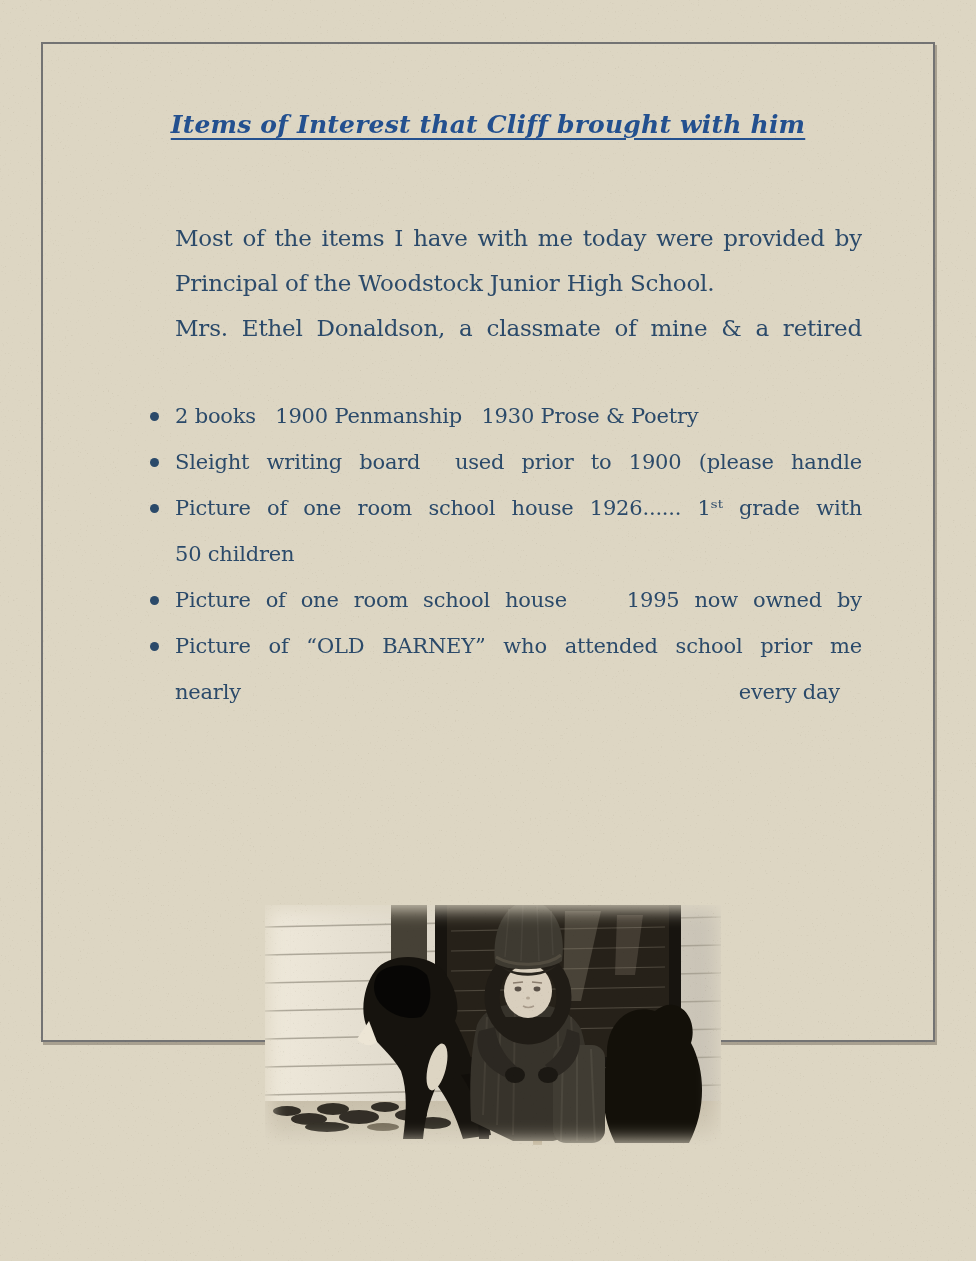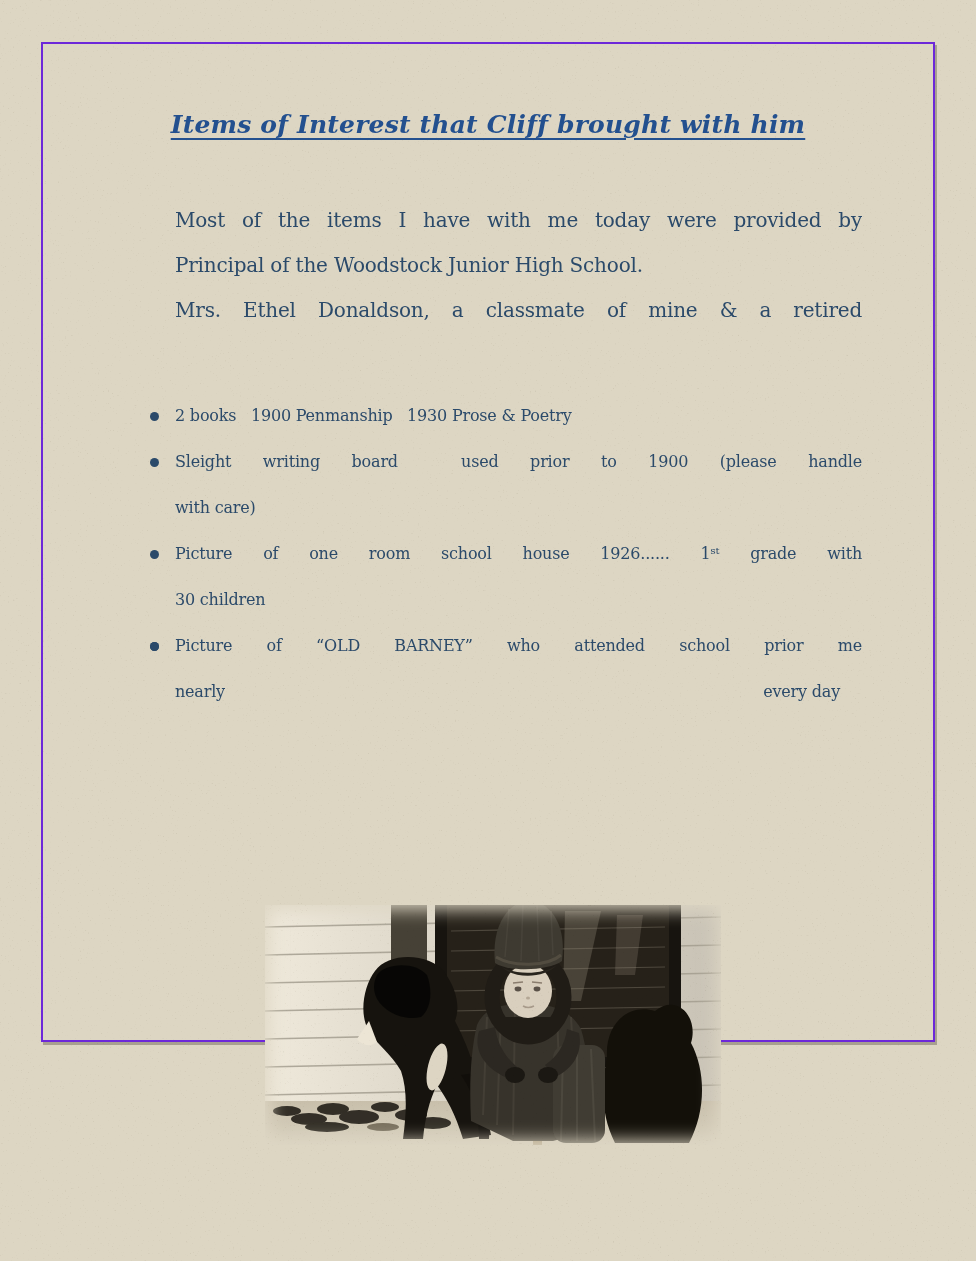--- a/index.html
+++ b/index.html
@@ -7,44 +7,44 @@
   body {
     background:#ddd6c3;
     font-family:"DejaVu Serif","Liberation Serif",serif;
     color:#2b4a6a;
     position:relative;
     overflow:hidden;
   }
   .page { position:absolute; inset:0; }
   .frame {
     position:absolute; left:41px; top:42px; width:894px; height:1000px;
-    border:2px solid #6d28d9;
+    border:2px solid #737373;
     box-shadow:2px 3px 0 rgba(46,36,26,.3);
     padding-left:11px;
   }
   .title {
     position:absolute; top:66px; left:0; width:100%;
     text-align:center;
     font-size:25px; font-weight:bold; font-style:italic;
     color:#23508f;
     text-decoration:underline;
     text-decoration-thickness:2px;
     text-underline-offset:5px;
     letter-spacing:.2px;
   }
-  .para { position:absolute; left:132px; top:154px; width:687px; font-size:20px; }
+  .para { position:absolute; left:132px; top:172px; width:687px; font-size:23px; }
   .pl { height:45px; line-height:45px; overflow:hidden; letter-spacing:-.2px; }
   .list { position:absolute; left:106px; top:349px; width:716px; }
   .li { display:flex; }
   .dot { flex:0 0 26px; position:relative; }
   .dot::before {
     content:""; position:absolute; left:1px; top:19px;
     width:9px; height:9px; border-radius:50%; background:#2b4a6a;
   }
-  .li-lines { width:687px; font-size:16px; }
+  .li-lines { width:687px; font-size:21px; }
   .ll { height:46px; line-height:46px; overflow:hidden; letter-spacing:-.2px; }
   .just { text-align:justify; text-align-last:justify; }
   .split { display:flex; justify-content:space-between; padding-right:22px;text-align:right; }
   .photo { position:absolute; left:222px; top:861px; width:456px; height:240px; }
   .noise {
     position:absolute; inset:0; z-index:9;
     pointer-events:none; opacity:.5; mix-blend-mode:multiply;
   }
 </style>
 </head>
@@ -67,36 +67,36 @@
         <span class="dot"></span>
         <div class="li-lines">
           <div class="ll">2 books&nbsp;&nbsp; 1900 Penmanship&nbsp;&nbsp; 1930 Prose &amp; Poetry</div>
         </div>
       </div>
 
       <div class="li">
         <span class="dot"></span>
         <div class="li-lines">
           <div class="ll just">Sleight writing board&nbsp; used prior to 1900 (please handle</div>
-          <div class="ll">with care)</div>
         </div>
       </div>
 
       <div class="li">
         <span class="dot"></span>
         <div class="li-lines">
           <div class="ll just">Picture of one room school house 1926...... 1ˢᵗ grade with</div>
-          <div class="ll">30 children</div>
-        </div>
-      </div>
-
-
-      <div class="li">
-        <span class="dot"></span>
-        <div class="li-lines">
+          <div class="ll">50 children</div>
+        </div>
+      </div>
+
+
+      <div class="li">
+        <span class="dot"></span>
+        <div class="li-lines">
+          <div class="ll just">Picture of one room school house&nbsp;&nbsp;&nbsp; 1995 now owned by</div>
         </div>
       </div>
 
       <div class="li">
         <span class="dot"></span>
         <div class="li-lines">
           <div class="ll just">Picture of “OLD BARNEY” who attended school prior me</div>
           <div class="ll split">
             <span>nearly</span>
             <span>every day</span>

